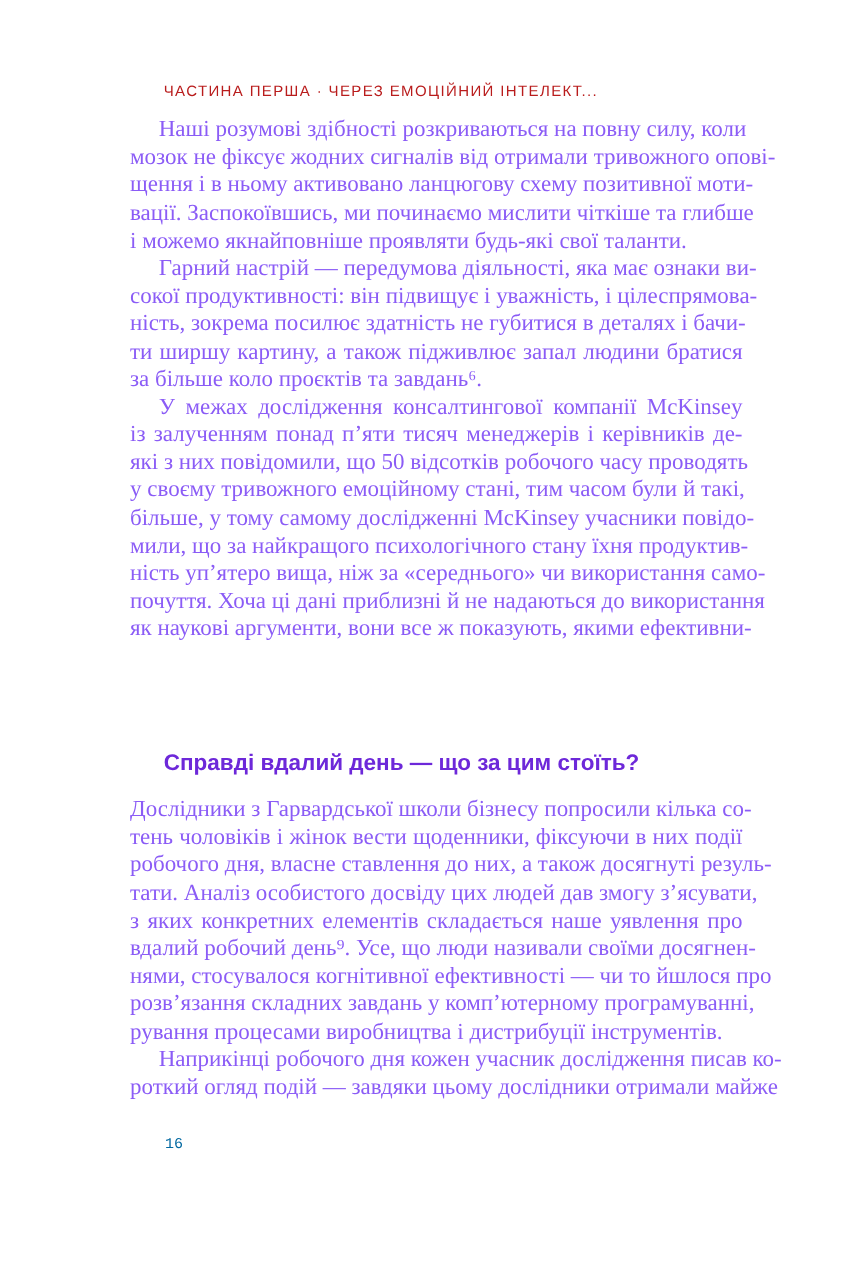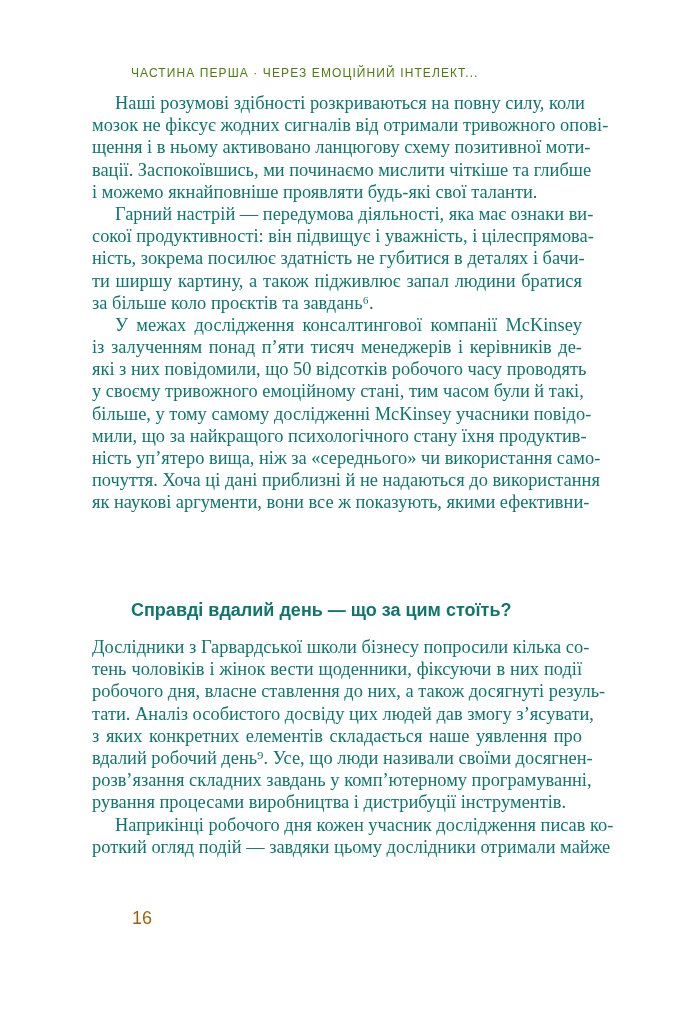--- a/index.html
+++ b/index.html
@@ -9,50 +9,50 @@
       position: relative;
       overflow: hidden;
       color: #1f1f1f;
     }
     .running-head {
       position: absolute;
       left: 131px; top: 66px;
       font-family: "Liberation Sans", sans-serif;
       font-size: 12px;
       letter-spacing: 1.1px;
-      color: #4d7c0f;
+      color: #b91c1c;
       white-space: nowrap;
     }
     .text-block {
       position: absolute;
-      left: 92px;
+      left: 104px;
       width: 490px;
       font-family: "Liberation Serif", serif;
       font-size: 18.4px;
       line-height: 22.2px;
-      color: #0f766e;
+      color: #8b5cf6;
     }
     .line { white-space: nowrap; display: block; height: 22.2px; text-align: justify; text-align-last: justify; }
     .line.last { text-align-last: left; }
     .line.indent { padding-left: 23px; }
     .heading {
       position: absolute;
       left: 131px; top: 600px;
       font-family: "Liberation Sans", sans-serif;
       font-weight: bold;
       font-size: 18px;
-      color: #0f766e;
+      color: #6d28d9;
       white-space: nowrap;
     }
     .page-number {
       position: absolute;
       left: 132px; top: 908px;
-      font-family: Liberation Sans, sans-serif;
-      font-size: 18px;
-      color: #a16207;
+      font-family: Liberation Mono, monospace;
+      font-size: 12px;
+      color: #0369a1;
     }
   </style>
 </head>
 <body>
 
 <div class="running-head">ЧАСТИНА ПЕРША · ЧЕРЕЗ ЕМОЦІЙНИЙ ІНТЕЛЕКТ...</div>
 
 <div class="text-block" style="top:92px;">
   <span class="line indent">Наші розумові здібності розкриваються на повну силу, коли</span>
   <span class="line">мозок не фіксує жодних сигналів від отримали тривожного опові-</span>
@@ -77,19 +77,20 @@
 
 <div class="heading">Справді вдалий день — що за цим стоїть?</div>
 
 <div class="text-block" style="top:636px;">
   <span class="line">Дослідники з Гарвардської школи бізнесу попросили кілька со-</span>
   <span class="line">тень чоловіків і жінок вести щоденники, фіксуючи в них події</span>
   <span class="line">робочого дня, власне ставлення до них, а також досягнуті резуль-</span>
   <span class="line">тати. Аналіз особистого досвіду цих людей дав змогу з’ясувати,</span>
   <span class="line">з яких конкретних елементів складається наше уявлення про</span>
   <span class="line">вдалий робочий день⁹. Усе, що люди називали своїми досягнен-</span>
+  <span class="line">нями, стосувалося когнітивної ефективності — чи то йшлося про</span>
   <span class="line">розв’язання складних завдань у комп’ютерному програмуванні,</span>
   <span class="line last">рування процесами виробництва і дистрибуції інструментів.</span>
   <span class="line indent">Наприкінці робочого дня кожен учасник дослідження писав ко-</span>
   <span class="line">роткий огляд подій — завдяки цьому дослідники отримали майже</span>
 </div>
 
 <div class="page-number">16</div>
 
 </body></html>

